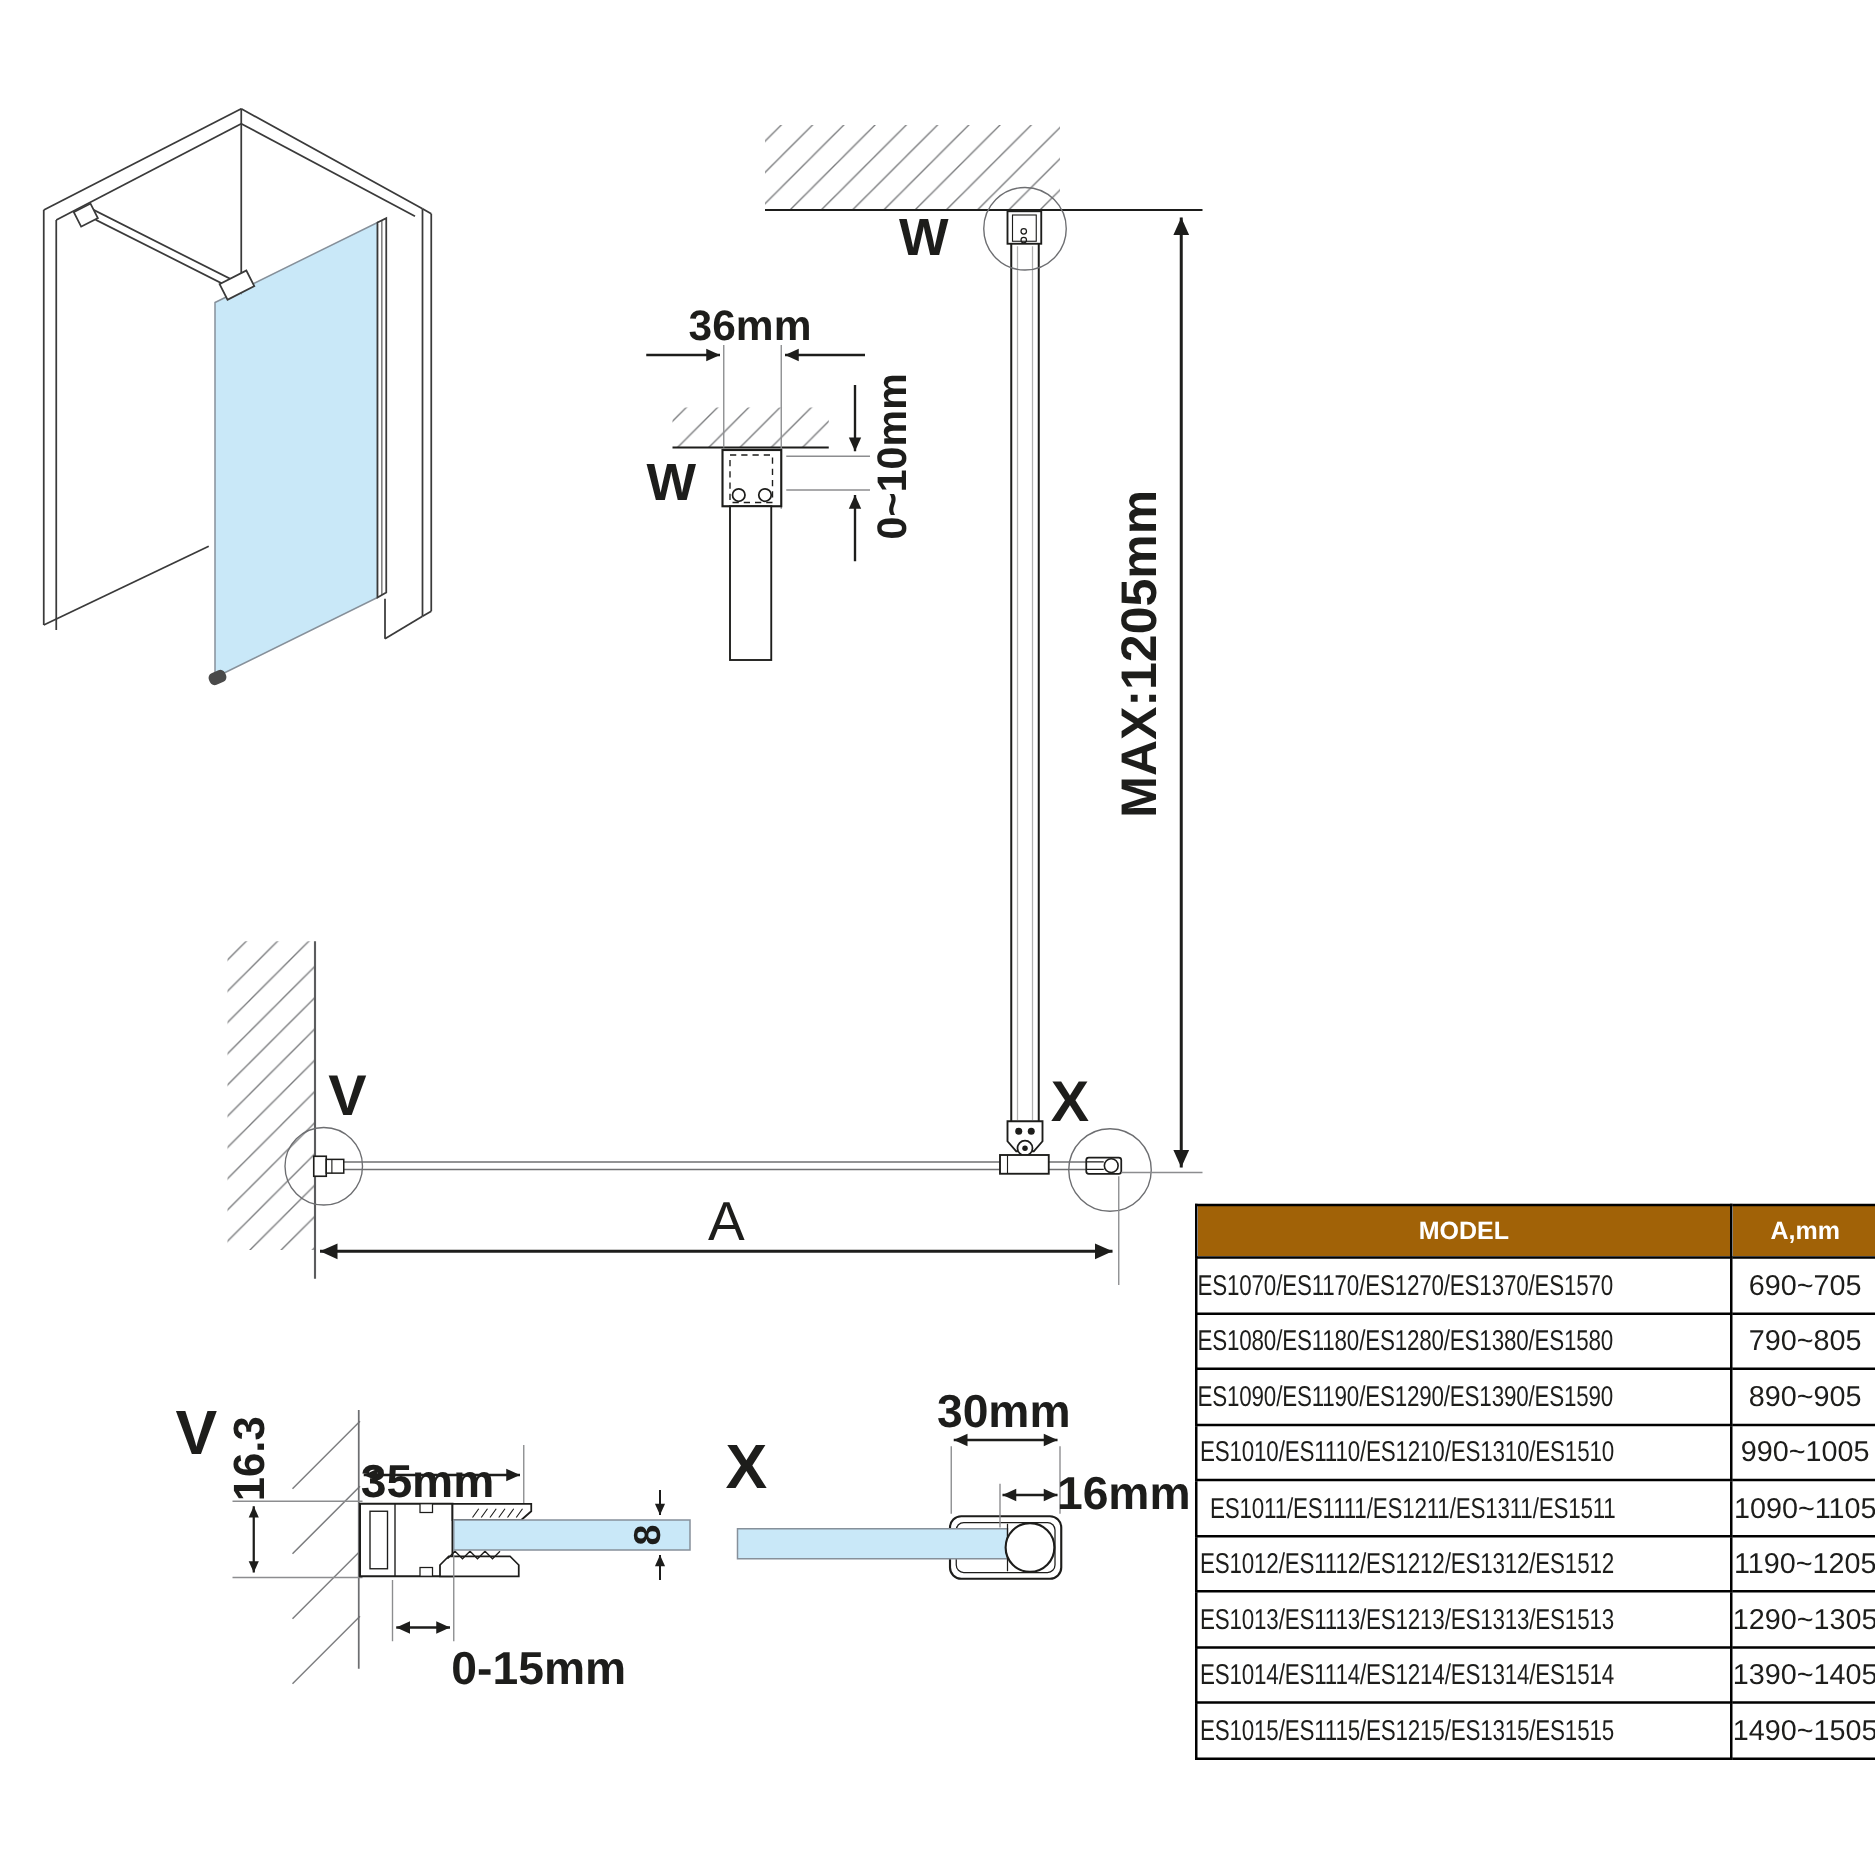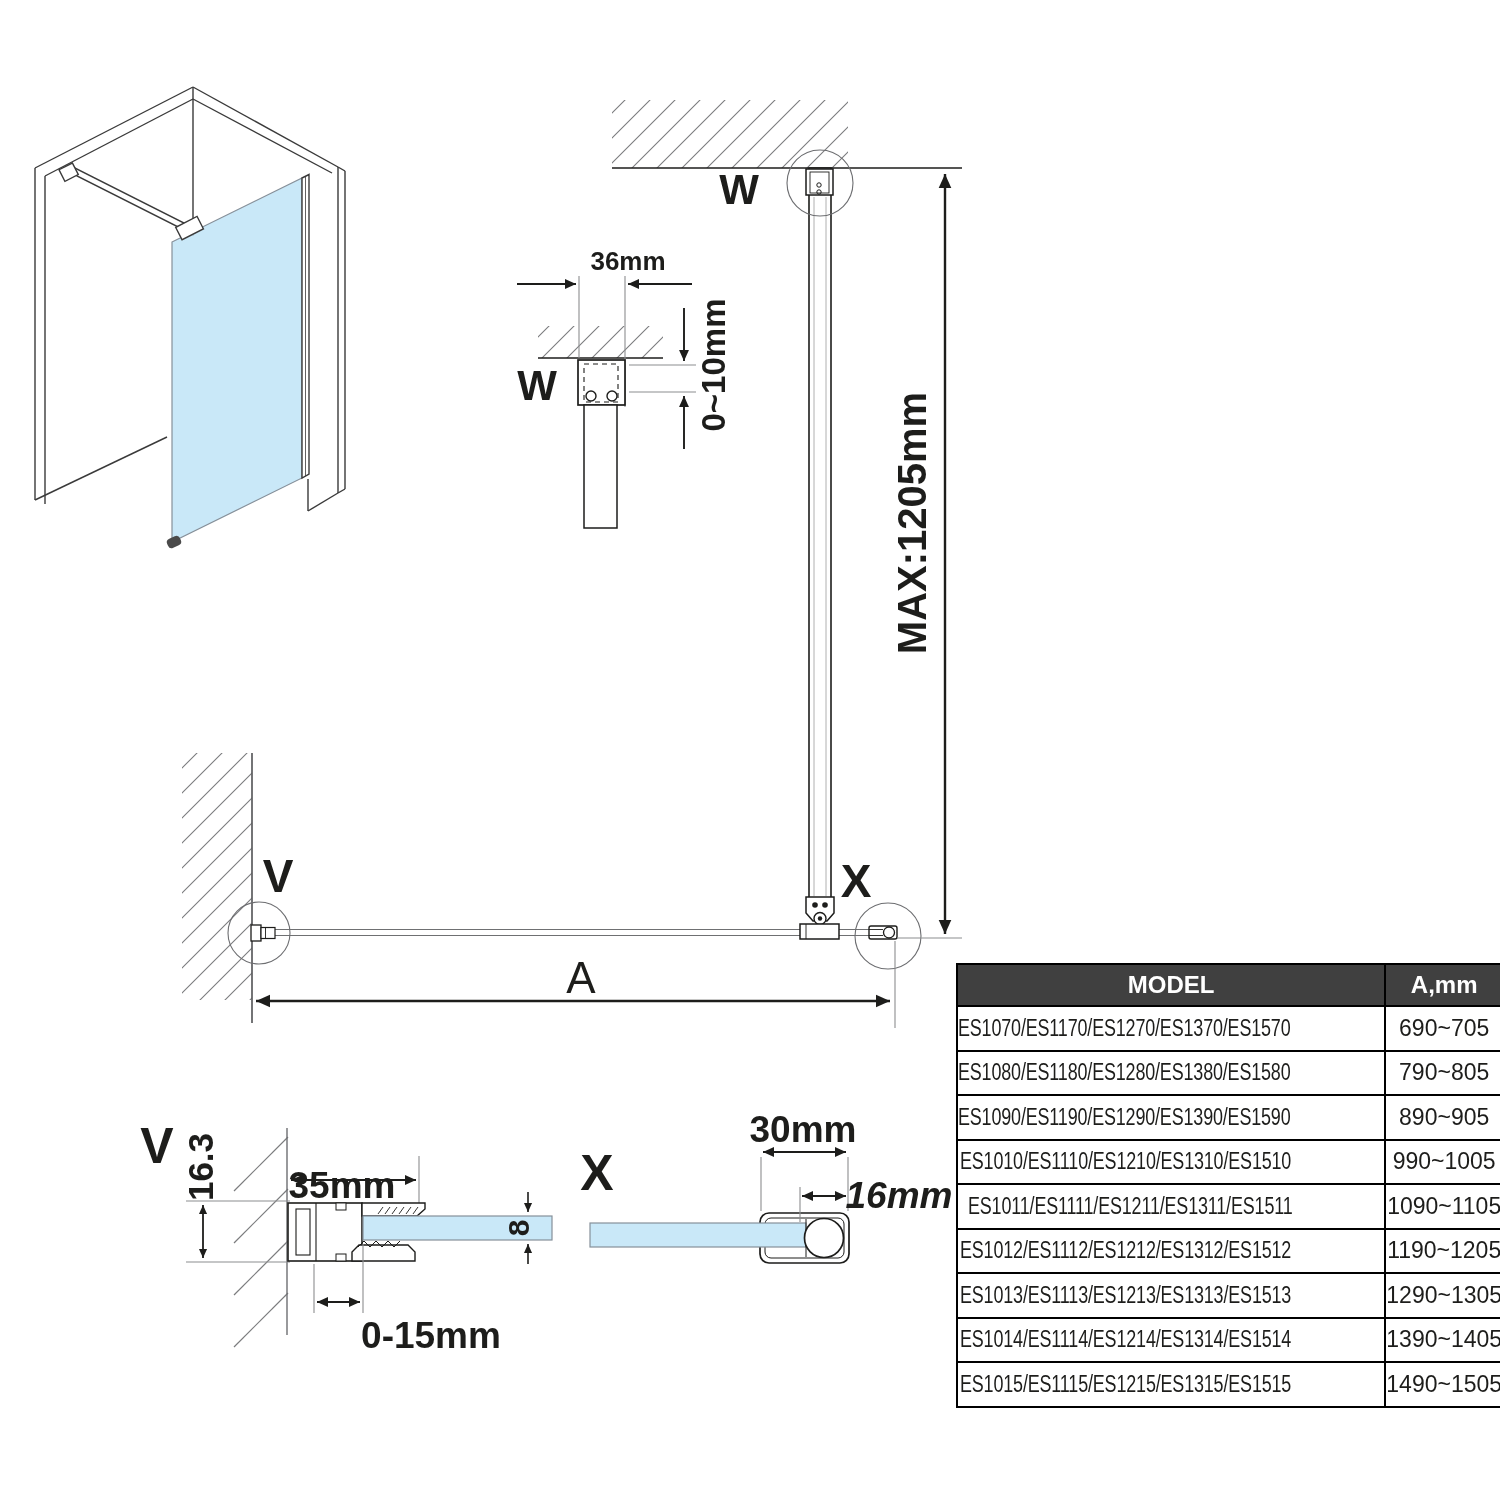--- a/index.html
+++ b/index.html
@@ -6,21 +6,21 @@
   .sheet{position:relative;width:1500px;height:1500px;background:#fff;
          font-family:"Liberation Sans",sans-serif;overflow:hidden;}
   .sheet svg{position:absolute;left:0;top:0;}
   .lbl{position:absolute;color:#1d1d1b;font-weight:bold;white-space:nowrap;
        line-height:1;transform:translate(-50%,-50%);}
   .lbl.rot{transform:translate(-50%,-50%) rotate(-90deg);}
   .lbl.thin{font-weight:400;}
   .spec-table{position:absolute;left:956px;top:963px;border-collapse:collapse;
               table-layout:fixed;background:#fff;}
   .spec-table th,.spec-table td{border:2px solid #000;padding:0;overflow:hidden;}
-  .spec-table th{background:#404040;color:#fff;font-size:24px;font-weight:bold;
+  .spec-table th{background:#a16207;color:#fff;font-size:20px;font-weight:bold;
                  height:40px;text-align:center;}
   .spec-table td{height:42.5px;font-size:23px;color:#1d1d1b;}
   .td-model{padding-left:6px;text-align:right;}
   .td-val{text-align:center;}
   .mtxt{display:inline-block;font-size:23px;transform:scaleX(0.78);
         transform-origin:0 50%;white-space:nowrap;letter-spacing:-0.2px;}
 </style>
 </head>
 <body>
 
@@ -183,36 +183,36 @@
     <path d="M806,1219 V1257" stroke-width="1"></path>
     <circle cx="824" cy="1238" r="19.5" fill="#ffffff" stroke-width="1.7"></circle>
     <path d="M761,1157 V1211" stroke="#8c8d8f" stroke-width="1.1"></path>
     <path d="M848,1157 V1211" stroke="#8c8d8f" stroke-width="1.1"></path>
     <path d="M763,1152 H846" stroke-width="2" marker-start="url(#mS)" marker-end="url(#mS)"></path>
     <path d="M800,1187 V1222" stroke="#8c8d8f" stroke-width="1.1"></path>
     <path d="M802,1196 H846" stroke-width="2" marker-start="url(#mS)" marker-end="url(#mS)"></path>
   </g>
 </svg>
 
-<div class="lbl" style="left:628px;top:261px;font-size:26px;">36mm</div>
+<div class="lbl" style="left:600px;top:261px;font-size:34px;">36mm</div>
 <div class="lbl rot" style="left:713px;top:365px;font-size:33px;">0~10mm</div>
 <div class="lbl" style="left:537px;top:386px;font-size:42px;">W</div>
 <div class="lbl" style="left:739px;top:190px;font-size:42px;">W</div>
 <div class="lbl rot" style="left:912px;top:523px;font-size:40px;">MAX:1205mm</div>
 <div class="lbl" style="left:278px;top:876px;font-size:46px;">V</div>
 <div class="lbl" style="left:856px;top:881px;font-size:46px;">X</div>
 <div class="lbl thin" style="left:581px;top:978px;font-size:44px;">A</div>
 <div class="lbl" style="left:157px;top:1146px;font-size:50px;">V</div>
 <div class="lbl rot" style="left:200px;top:1167px;font-size:35px;">16.3</div>
 <div class="lbl" style="left:342px;top:1185px;font-size:37px;">35mm</div>
 <div class="lbl" style="left:431px;top:1300px;font-size:37px;margin-top:35px;">0-15mm</div>
 <div class="lbl rot" style="left:519px;top:1228px;font-size:30px;">8</div>
 <div class="lbl" style="left:597px;top:1173px;font-size:50px;">X</div>
 <div class="lbl" style="left:803px;top:1129px;font-size:37px;">30mm</div>
-<div class="lbl" style="left:899px;top:1195px;font-size:37px;font-style:italic;">16mm</div>
+<div class="lbl" style="left:899px;top:1195px;font-size:37px;">16mm</div>
 
 <table class="spec-table">
   <colgroup>
         <col style="width:354px">
         <col style="width:128px">
       </colgroup>
   <thead>
     <tr>
       <th>MODEL</th>
       <th>A,mm</th>

